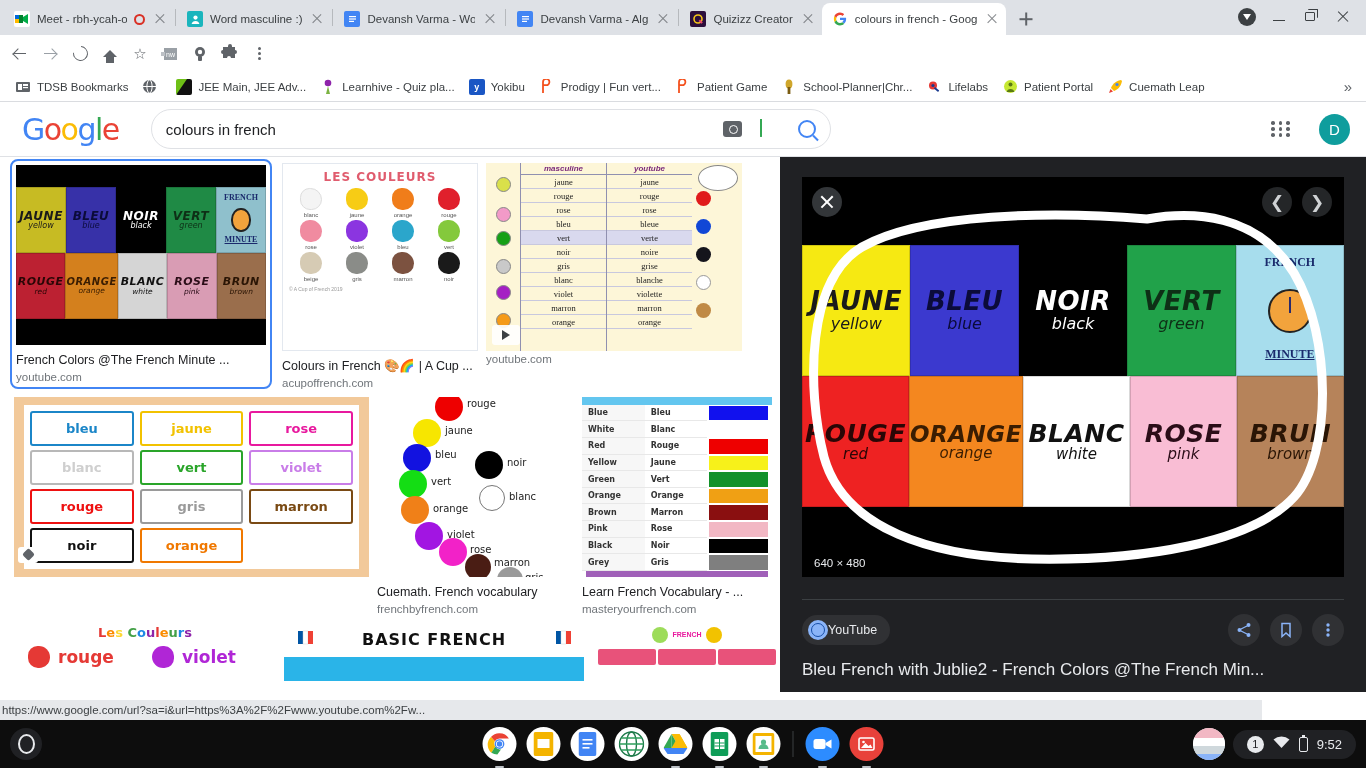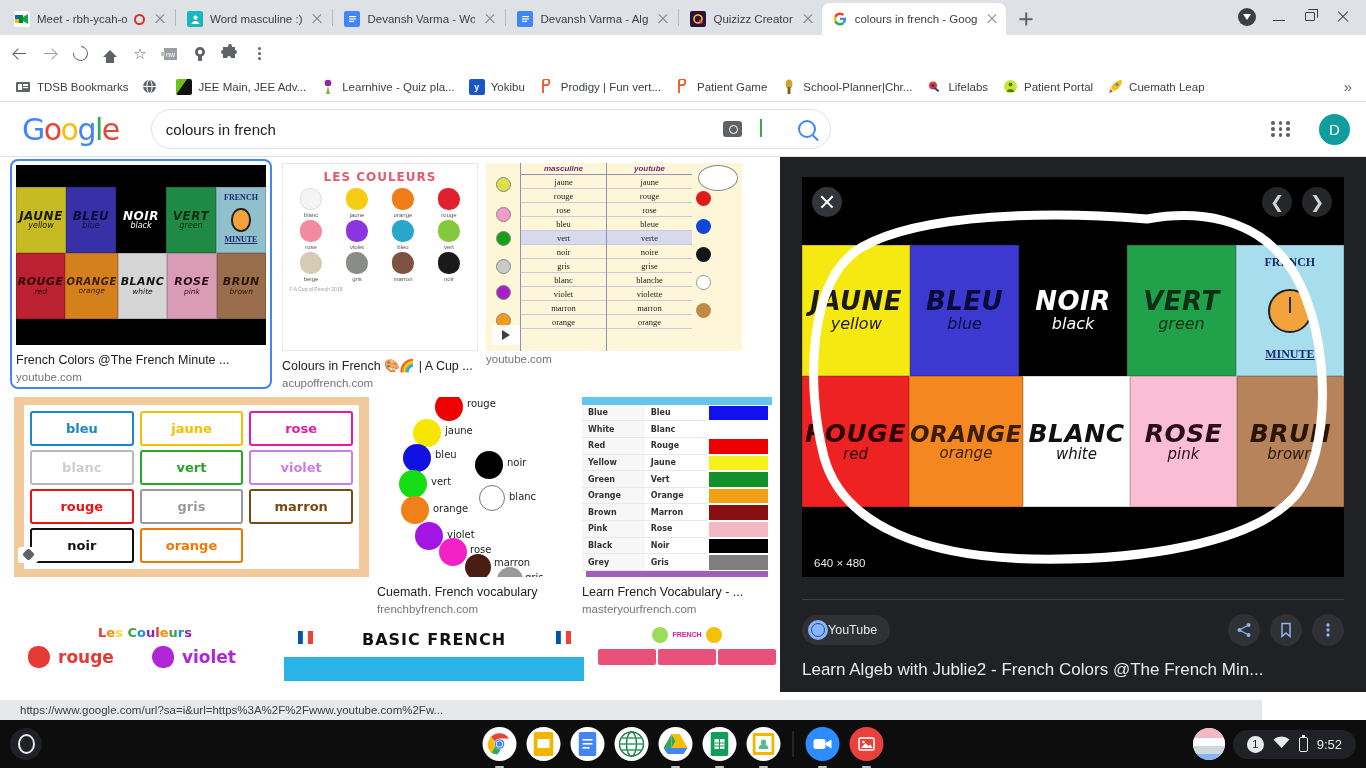--- a/index.html
+++ b/index.html
@@ -384,21 +384,21 @@
   .meta-actions{margin-left:auto;display:flex;gap:10px;align-items:center;}
   .macbtn{width:32px;height:32px;border-radius:50%;background:#303134;
           display:flex;align-items:center;justify-content:center;color:#8ab4f8;}
   .panel-title{color:#e8eaed;font-size:17px;padding: 14px 22px 0 22px;
                white-space:nowrap;overflow:hidden;}
 
   
   .statusbar{
     position:absolute; left:0; bottom:48px; height:20px; width:1262px;
     background:#e6e8eb; color:#3c4043; font-size:11.5px;
-    display:flex; align-items:center; padding-left:20px;
+    display:flex; align-items:center; padding-left:2px;
     white-space:nowrap; overflow:hidden;
   }
 
   
   .shelf{
     position:absolute;left:0;bottom:0;width:1366px;height:48px;
     background:#0d0d0d; display:flex; align-items:center;
   }
   .launcher{width:32px;height:32px;border-radius:50%;background:#202124;
             margin-left:10px;display:flex;align-items:center;justify-content:center;}
@@ -1127,21 +1127,21 @@
         <div class="macbtn">
           <svg width="4" height="16" viewBox="0 0 4 16">
               <circle cx="2" cy="3" r="1.7" fill="#8ab4f8"></circle>
               <circle cx="2" cy="8" r="1.7" fill="#8ab4f8"></circle>
               <circle cx="2" cy="13" r="1.7" fill="#8ab4f8"></circle>
             </svg>
         </div>
       </div>
     </div>
 
-    <div class="panel-title">Learn Algeb with Jublie2 - French Colors @The French Min...</div>
+    <div class="panel-title">Bleu French with Jublie2 - French Colors @The French Min...</div>
   </div>
 </div>
 
 <div class="statusbar">https://www.google.com/url?sa=i&amp;url=https%3A%2F%2Fwww.youtube.com%2Fw...</div>
 
 <div class="shelf">
   <div class="launcher"></div>
 
   <div class="apps">
     <div class="app open">

